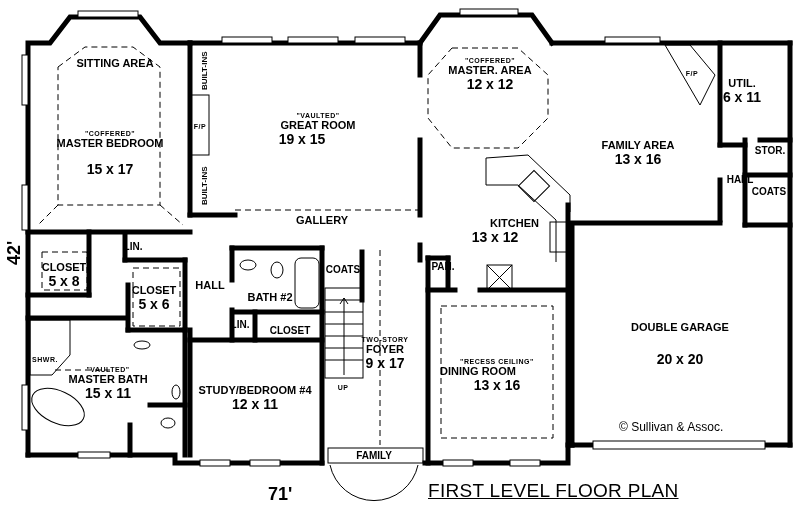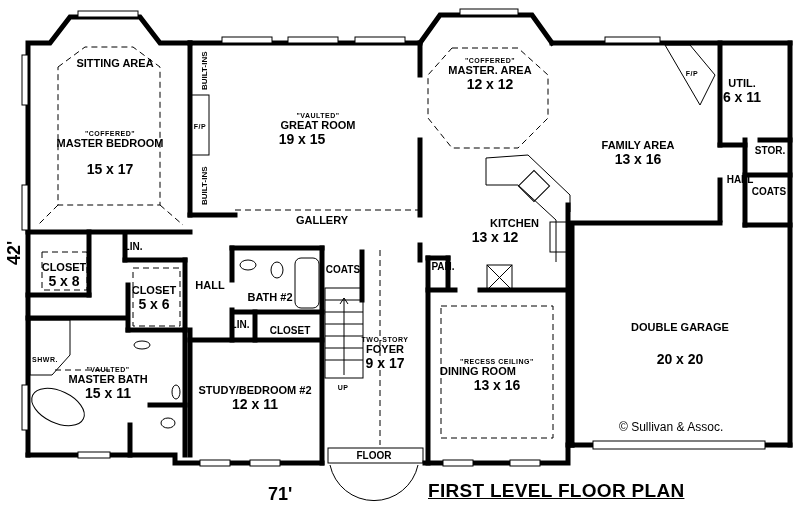--- a/index.html
+++ b/index.html
@@ -8,21 +8,21 @@
   .wall { fill:none; stroke:#000; stroke-width:5; stroke-linecap:square; }
   .line { fill:none; stroke:#000; stroke-width:1; }
   .dash { fill:none; stroke:#000; stroke-width:1; stroke-dasharray:6 4; }
   .win { fill:#fff; stroke:#000; stroke-width:1; }
   .lbl { position:absolute; text-align:center; font-weight:bold; color:#000; line-height:1.05; white-space:nowrap; transform:translateX(-50%); }
   .note { font-size:7px; letter-spacing:0.5px; }
   .name { font-size:11px; }
   .dim { font-size:14px; }
   .small { font-size:10px; }
   .vert { position:absolute; font-weight:bold; font-size:8px; transform:rotate(-90deg); transform-origin:left top; white-space:nowrap; }
-  .title { position:absolute; left:428px; top:480px; font-size:19px; font-weight:bold; text-decoration:underline; letter-spacing:0.3px; }
+  .title { position:absolute; left:428px; top:480px; font-size:19px; font-weight:normal; text-decoration:underline; letter-spacing:0.3px; }
   .copy { position:absolute; left:583px; top:420px; font-size:12px; font-weight:normal;margin-left:36px; }
   .dimension { position:absolute; font-size:18px; font-weight:bold; }
 </style>
 </head>
 <body>
 
 <svg class="plan" width="800" height="516" viewBox="0 0 800 516">
 
   <g>
 
@@ -204,36 +204,36 @@
 <div class="lbl name" style="left:270px;top:292px;">BATH #2</div>
 <div class="lbl small" style="left:240px;top:320px;">LIN.</div>
 <div class="lbl small" style="left:290px;top:326px;">CLOSET</div>
 <div class="lbl small" style="left:343px;top:265px;">COATS</div>
 
 <div class="lbl note" style="left:108px;top:366px;">"VAULTED"</div>
 <div class="lbl name" style="left:108px;top:374px;">MASTER BATH</div>
 <div class="lbl dim" style="left:108px;top:386px;">15 x 11</div>
 <div class="lbl note" style="left:45px;top:356px;">SHWR.</div>
 
-<div class="lbl name" style="left:255px;top:385px;">STUDY/BEDROOM #2</div>
+<div class="lbl name" style="left:255px;top:385px;">STUDY/BEDROOM #4</div>
 <div class="lbl dim" style="left:255px;top:397px;">12 x 11</div>
 
 <div class="lbl note" style="left:385px;top:336px;">TWO-STORY</div>
 <div class="lbl name" style="left:385px;top:344px;">FOYER</div>
 <div class="lbl dim" style="left:385px;top:356px;">9 x 17</div>
 <div class="lbl note" style="left:343px;top:384px;">UP</div>
 
 <div class="lbl note" style="left:497px;top:358px;">"RECESS CEILING"</div>
 <div class="lbl name" style="left:469px;top:366px;margin-left:9px;">DINING ROOM</div>
 <div class="lbl dim" style="left:497px;top:378px;">13 x 16</div>
 
 <div class="lbl name" style="left:680px;top:322px;">DOUBLE GARAGE</div>
 <div class="lbl dim" style="left:680px;top:334px;margin-top:18px;">20 x 20</div>
 
-<div class="lbl small" style="left:374px;top:451px;">FLOOR</div>
+<div class="lbl small" style="left:374px;top:451px;">FAMILY</div>
 <div class="lbl small" style="left:374px;top:486px;margin-top:33px;">STOOP</div>
 
 <div class="vert" style="left:200px;top:90px;">BUILT-INS</div>
 <div class="vert" style="left:200px;top:205px;">BUILT-INS</div>
 <div class="lbl note" style="left:200px;top:123px;">F/P</div>
 <div class="lbl note" style="left:692px;top:70px;">F/P</div>
 
 <div class="copy">© Sullivan &amp; Assoc.</div>
 <div class="title">FIRST LEVEL FLOOR PLAN</div>
 <div class="dimension" style="left:268px;top:484px;">71'</div>

